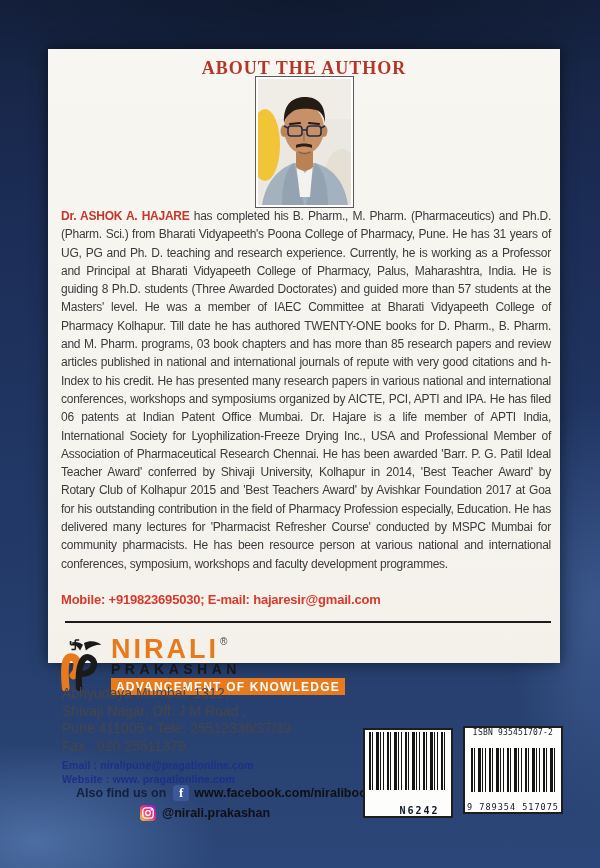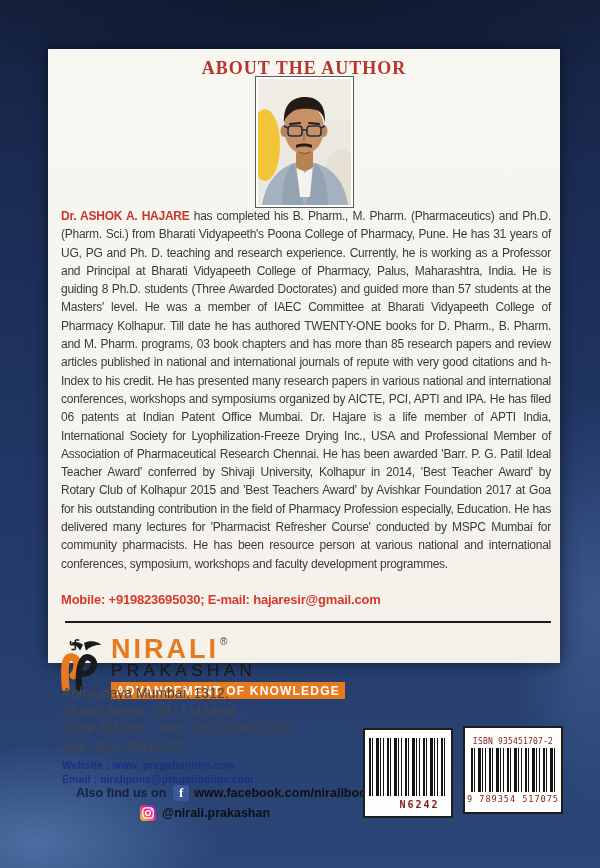--- a/index.html
+++ b/index.html
@@ -43,21 +43,21 @@
   .logo-block{position:absolute;left:11px;top:580px;display:flex;align-items:flex-start;margin-top:8px;}
   .logo-mark{width:48px;height:54px;margin-right:4px;}
   .logo-text{display:flex;flex-direction:column;align-items:flex-start;}
   .brand-row{display:flex;align-items:flex-start;line-height:24px;}
   .brand-name{
     color:#e87a1e;font-weight:bold;font-size:27px;letter-spacing:3px;
     font-family:"Liberation Sans",sans-serif;
   }
   .reg-mark{font-size:10px;color:#444;margin-left:1px;line-height:10px;}
   .brand-subname{
-    color:#171717;font-weight:normal;font-size:17px;letter-spacing:4.5px;margin-top:0px;
+    color:#171717;font-weight:bold;font-size:14px;letter-spacing:4.5px;margin-top:0px;
   }
   .tagline{
     background:#e87a1e;color:#fff;font-weight:bold;font-size:12px;
     letter-spacing:1.2px;padding:1.5px 5px 1px 5px;margin-top:1px;
   }
   .address{
     position:absolute;left:14px;top:636px;
     font-size:14px;color:#46464a;line-height:17.5px;letter-spacing:0px;
   }
   .contacts{
@@ -80,22 +80,22 @@
     font-size:12.5px;font-weight:bold;color:#101014;
   }
   .insta-icon{
     width:16px;height:16px;border-radius:4px;margin-right:6px;
     background:linear-gradient(45deg,#f9ce34 0%,#ee2a7b 55%,#6228d7 100%);
     display:inline-flex;align-items:center;justify-content:center;
   }
   .insta-icon svg{display:block;}
   .barcode-box{
     position:absolute;background:#fdfdfc;border:2px solid #1d1d1d;
-    display:flex;flex-direction:column;align-items:center;justify-content:center;
-    font-family:"DejaVu Sans Mono",monospace;color:#7f1d1d;
+    display:flex;flex-direction:column;align-items:center;justify-content:space-between;
+    font-family:"DejaVu Sans Mono",monospace;color:#0f172a;
   }
   .barcode-box.stock{left:315px;top:679px;width:86px;height:86px;}
   .barcode-box.isbn{left:415px;top:677px;width:96px;height:84px;}
   .bars{
     width:78px;background:
       repeating-linear-gradient(90deg,
         #141414 0 2px, transparent 2px 3px,
         #141414 3px 4px, transparent 4px 7px,
         #141414 7px 10px, transparent 10px 11px,
         #141414 11px 12px, transparent 12px 14px,
@@ -177,28 +177,28 @@
           <span class="brand-name">NIRALI</span>
           <span class="reg-mark">®</span>
         </div>
         <span class="brand-subname">PRAKASHAN</span>
         <span class="tagline">ADVANCEMENT OF KNOWLEDGE</span>
       </div>
     </div>
 
     <div class="address">
       <div>Abhyudaya Mumbai, 1312,</div>
-      <div>Shivaji Nagar, Off. J M Ideal ,</div>
+      <div>Shivaji Nagar, Off. J M Road ,</div>
       <div>Pune 411005 • Tele: 25512336/37/39</div>
       <div>Fax : 020 25511379</div>
     </div>
 
     <div class="contacts">
+      <div>Email : niralipune@pragationline.com</div>
       <div>Website : www. pragationline.com</div>
-      <div>Email : niralipune@pragationline.com</div>
     </div>
 
     <div class="social-row">
       <span>Also find us on</span>
       <span class="fb-icon">f</span>
       <span class="fb-url">www.facebook.com/niralibooks</span>
     </div>
 
     <div class="insta-row">
       <span class="insta-icon">

